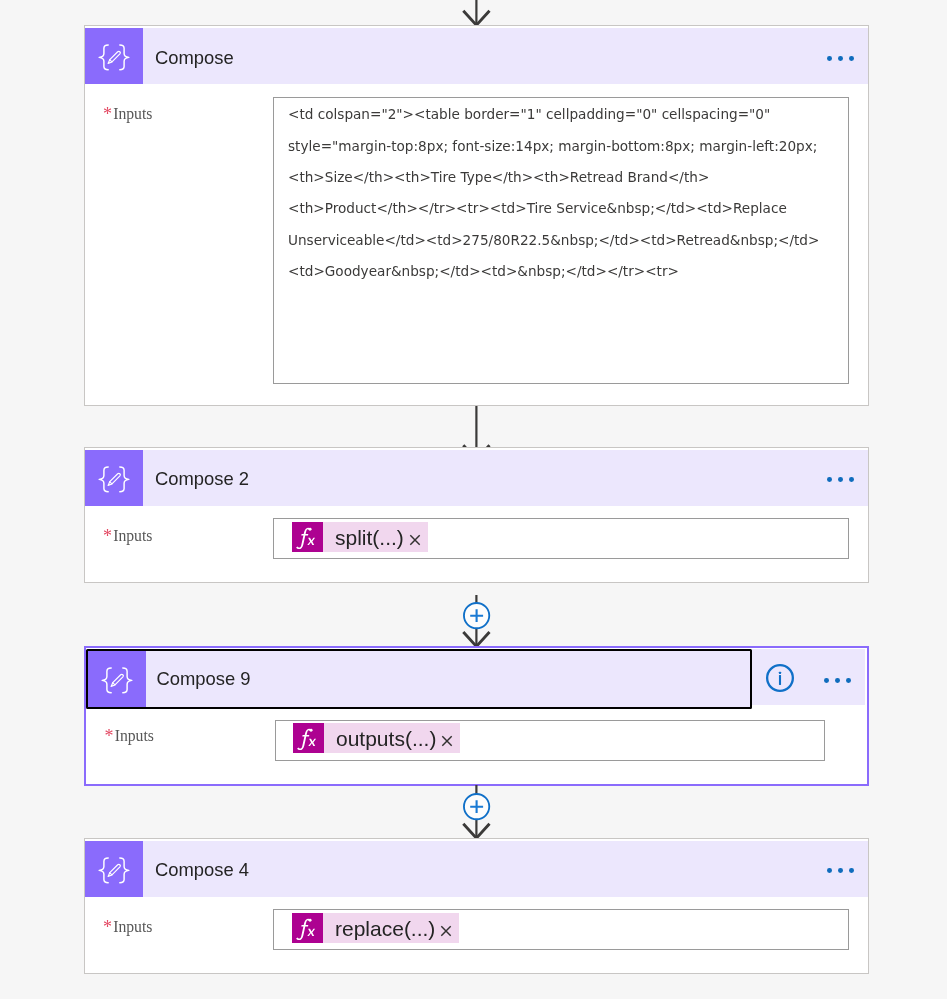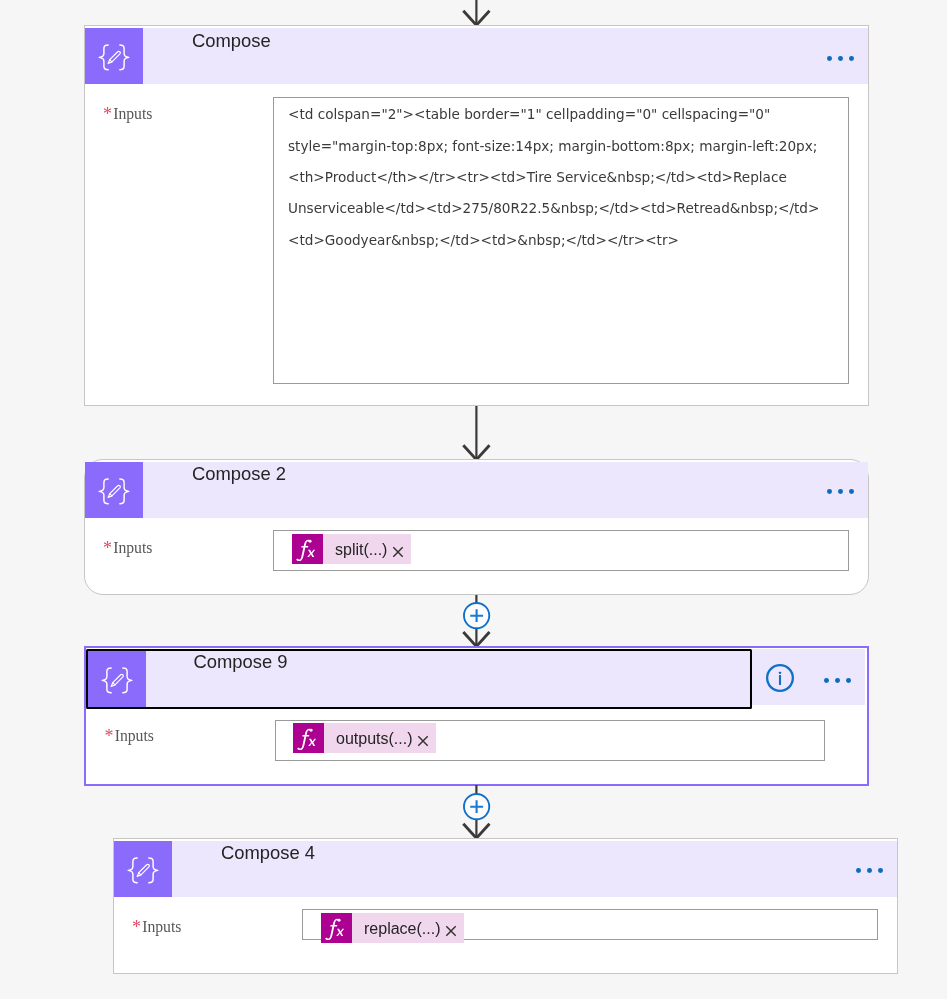--- a/index.html
+++ b/index.html
@@ -10,42 +10,42 @@
     font-family: "Liberation Sans", "DejaVu Sans", sans-serif;
     overflow: hidden;
     position: relative;
     -webkit-font-smoothing: antialiased;
   }
   .canvas { position:absolute; left:0; top:0; width:947px; height:999px; }
 
   .card { position:absolute; background:#fff; border:1px solid #c8c6c4; box-sizing:border-box; padding-top:1.9px; }
   .card.selected { border:2px solid #8a6bfc; }
 
-  .card-header { display:flex; height:56px; background:#ece7fd; box-sizing:border-box; position:relative;gap:37px; }
+  .card-header { display:flex; align-items:center; height:56px; background:#ece7fd; box-sizing:border-box; position:relative; }
   
 
   .icon-box { width:58px; height:56px; background:#8a6bfc; display:flex; align-items:center; justify-content:center; flex:0 0 58px; }
   .icon-box svg { display:block; }
 
   .card-title { font-size:18.4px; color:#242424; margin-left:12px; flex:1 1 auto; white-space:nowrap; letter-spacing:0px; position:relative; top:1.5px; }
 
   .ellipsis { display:flex; gap:6.2px; align-items:center; position:relative; top:2px; }
   .ellipsis i { width:4.8px; height:4.8px; border-radius:50%; background:#0f6cbd; display:block; }
 
   .field-label { position:absolute; font-size:15.7px; color:#575757; white-space:nowrap; line-height:1;font-family:Liberation Serif, serif; }
   .req { color:#e34862; font-size:18px; position:relative; top:1.0px; margin-right:1.2px; }
 
   .textbox { position:absolute; border:1px solid #9a9a9a; background:#fff; box-sizing:border-box; }
   .textbox .content { padding:0; color:#3b3a39; font-family:"DejaVu Sans", sans-serif; font-size:13.62px; transform:translateZ(0); }
   .textbox .content .vline { height:31.3px; line-height:31.3px; white-space:pre; }
 
   .token { display:inline-flex; align-items:stretch; background:#f1d7ee; height:30px; border-radius:0; transform:translateZ(0); }
   .token .fx { width:31px; height:30px; background:#ad0291; display:flex; align-items:center; justify-content:center; position:relative; }
   .token .fx svg { display:block; }
-  .token .tname { font-size:16px; color:#242424; padding:0 3px 0 12px; display:flex; align-items:center; position:relative; top:0.5px; }
+  .token .tname { font-size:21px; color:#242424; padding:0 3px 0 12px; display:flex; align-items:center; position:relative; top:0.5px; }
   .token .tclose { padding:0 7px 0 2px; display:flex; align-items:center; position:relative; top:3px; }
 
   svg.arrow { position:absolute; overflow:visible; }
   .plusbtn { position:absolute; }
 </style>
 </head>
 <body>
 
 <div class="canvas" id="canvas">
 
@@ -75,33 +75,34 @@
         </div>
       </div>
     </div>
     <div class="field-label" style="left:18px; top:78px;">
       <span class="req">*</span><span>Inputs</span>
     </div>
     <div class="textbox" style="left:188px; top:71px; width:576px; height:287px;">
       <div class="content" style="padding:1px 12px 0 14px;">
           <div class="vline">&lt;td colspan="2"&gt;&lt;table border="1" cellpadding="0" cellspacing="0"</div>
           <div class="vline">style="margin-top:8px; font-size:14px; margin-bottom:8px; margin-left:20px;</div>
+          <div class="vline">&lt;th&gt;Size&lt;/th&gt;&lt;th&gt;Tire Type&lt;/th&gt;&lt;th&gt;Retread Brand&lt;/th&gt;</div>
           <div class="vline">&lt;th&gt;Product&lt;/th&gt;&lt;/tr&gt;&lt;tr&gt;&lt;td&gt;Tire Service&amp;nbsp;&lt;/td&gt;&lt;td&gt;Replace</div>
           <div class="vline">Unserviceable&lt;/td&gt;&lt;td&gt;275/80R22.5&amp;nbsp;&lt;/td&gt;&lt;td&gt;Retread&amp;nbsp;&lt;/td&gt;</div>
           <div class="vline">&lt;td&gt;Goodyear&amp;nbsp;&lt;/td&gt;&lt;td&gt;&amp;nbsp;&lt;/td&gt;&lt;/tr&gt;&lt;tr&gt;</div>
         </div>
     </div>
   </div>
 
   <svg class="arrow" style="left:460px; top:406px; width:34px; height:56px;" viewBox="0 0 34 56">
     <path d="M16.4 0 L16.4 54.0" stroke="#3b3a39" stroke-width="2.2" fill="none"></path>
     <path d="M3.3 39.3 L16.4 53.7 L29.5 39.3" stroke="#3b3a39" stroke-width="2.9" fill="none" stroke-linecap="butt" stroke-linejoin="miter"></path>
   </svg>
 
-  <div class="card" style="left:84px; top:459px; width:785px; height:136px;border-radius:19px;">
+  <div class="card" style="left:84px; top:447px; width:785px; height:136px;">
     <div class="header-wrap">
       <div class="card-header">
         <div class="icon-box">
           <svg width="32" height="32" viewBox="0 0 32 32" aria-hidden="true">
             <path d="M10.2 5.0 C7.0 5.0 5.9 6.2 5.9 8.2 L5.9 13.5 C5.9 15.8 4.6 17.0 1.2 17.4 C4.6 17.8 5.9 19.0 5.9 21.3 L5.9 26.6 C5.9 28.6 7.0 29.8 10.2 29.8" fill="none" stroke="#fff" stroke-width="1.45" stroke-linecap="round" stroke-linejoin="round"></path>
             <path d="M21.8 5.0 C25.0 5.0 26.1 6.2 26.1 8.2 L26.1 13.5 C26.1 15.8 27.4 17.0 30.8 17.4 C27.4 17.8 26.1 19.0 26.1 21.3 L26.1 26.6 C26.1 28.6 25.0 29.8 21.8 29.8" fill="none" stroke="#fff" stroke-width="1.45" stroke-linecap="round" stroke-linejoin="round"></path>
             <g fill="none" stroke="#fff" stroke-width="1.2" stroke-linejoin="round" stroke-linecap="round">
               <path d="M10.10 23.50 L13.96 21.85 L21.90 13.94 A1.55 1.55 0 0 0 19.71 11.75 L11.77 19.65 Z"></path>
               <path d="M11.77 19.65 L13.96 21.85" stroke-width="1.05"></path>
             </g>
@@ -198,21 +199,21 @@
 
   <svg class="arrow" style="left:460px; top:785px; width:34px; height:56px;" viewBox="0 0 34 56">
     <path d="M16.4 0 L16.4 53.5" stroke="#3b3a39" stroke-width="2.2" fill="none"></path>
     <path d="M3.3 38.8 L16.4 53.2 L29.5 38.8" stroke="#3b3a39" stroke-width="2.9" fill="none" stroke-linecap="butt" stroke-linejoin="miter"></path>
   </svg>
   <svg class="plusbtn" style="left:462px; top:792px; width:30px; height:30px;" viewBox="0 0 30 30">
     <circle cx="14.6" cy="14.6" r="12.65" fill="#fdfdfd" stroke="#1070c8" stroke-width="1.85"></circle>
     <path d="M14.6 8.3 L14.6 21.1 M8.2 14.7 L21.1 14.7" stroke="#1a7ad4" stroke-width="2.1" stroke-linecap="butt"></path>
   </svg>
 
-  <div class="card" style="left:84px; top:838px; width:785px; height:136px;margin-left:29px;">
+  <div class="card" style="left:84px; top:838px; width:785px; height:136px;">
     <div class="header-wrap">
       <div class="card-header">
         <div class="icon-box">
           <svg width="32" height="32" viewBox="0 0 32 32" aria-hidden="true">
             <path d="M10.2 5.0 C7.0 5.0 5.9 6.2 5.9 8.2 L5.9 13.5 C5.9 15.8 4.6 17.0 1.2 17.4 C4.6 17.8 5.9 19.0 5.9 21.3 L5.9 26.6 C5.9 28.6 7.0 29.8 10.2 29.8" fill="none" stroke="#fff" stroke-width="1.45" stroke-linecap="round" stroke-linejoin="round"></path>
             <path d="M21.8 5.0 C25.0 5.0 26.1 6.2 26.1 8.2 L26.1 13.5 C26.1 15.8 27.4 17.0 30.8 17.4 C27.4 17.8 26.1 19.0 26.1 21.3 L26.1 26.6 C26.1 28.6 25.0 29.8 21.8 29.8" fill="none" stroke="#fff" stroke-width="1.45" stroke-linecap="round" stroke-linejoin="round"></path>
             <g fill="none" stroke="#fff" stroke-width="1.2" stroke-linejoin="round" stroke-linecap="round">
               <path d="M10.10 23.50 L13.96 21.85 L21.90 13.94 A1.55 1.55 0 0 0 19.71 11.75 L11.77 19.65 Z"></path>
               <path d="M11.77 19.65 L13.96 21.85" stroke-width="1.05"></path>
             </g>
@@ -222,21 +223,21 @@
         <div class="ellipsis" style="margin-right:14px;">
           <i></i>
             <i></i>
             <i></i>
         </div>
       </div>
     </div>
     <div class="field-label" style="left:18px; top:78px;">
       <span class="req">*</span><span>Inputs</span>
     </div>
-    <div class="textbox" style="left:188px; top:70px; width:576px; height:31px;">
+    <div class="textbox" style="left:188px; top:70px; width:576px; height:41px;">
       <div class="token" style="margin:3px 0 0 18px;">
         <span class="fx" aria-label="fx">
             <svg width="31" height="30" viewBox="0 0 31 30" aria-hidden="true">
           <path d="M18.6 7.0 C17.4 5.6 15.6 5.3 14.2 6.4 C13.1 7.3 12.5 8.8 12.1 10.3 L11.7 12.1 L9.6 12.1 L9.3 13.4 L11.4 13.4 L9.3 22.9 C8.9 24.6 8.2 25.6 7.0 25.6 C6.3 25.6 5.9 25.2 5.6 24.6 L4.1 25.6 C4.7 26.6 5.8 27.1 7.0 27.1 C9.0 27.1 10.6 25.5 11.3 22.4 L13.3 13.4 L16.0 13.4 L16.3 12.1 L13.6 12.1 L14.0 10.2 C14.4 8.4 14.9 7.3 15.8 7.3 C16.4 7.3 16.8 7.8 17.1 8.5 Z" fill="#fff"></path>
           <circle cx="18.1" cy="7.3" r="1.45" fill="#fff"></circle>
           <path d="M16.1 15.7 L18.0 15.7 L19.5 18.5 L21.4 15.7 L23.1 15.7 L20.3 19.5 L22.2 22.9 L20.3 22.9 L18.9 20.3 L16.9 23.1 L15.2 23.1 L18.1 19.4 Z" fill="#fff"></path>
         </svg>
           </span>
         <span class="tname">replace(...)</span>
         <span class="tclose" aria-label="×">

